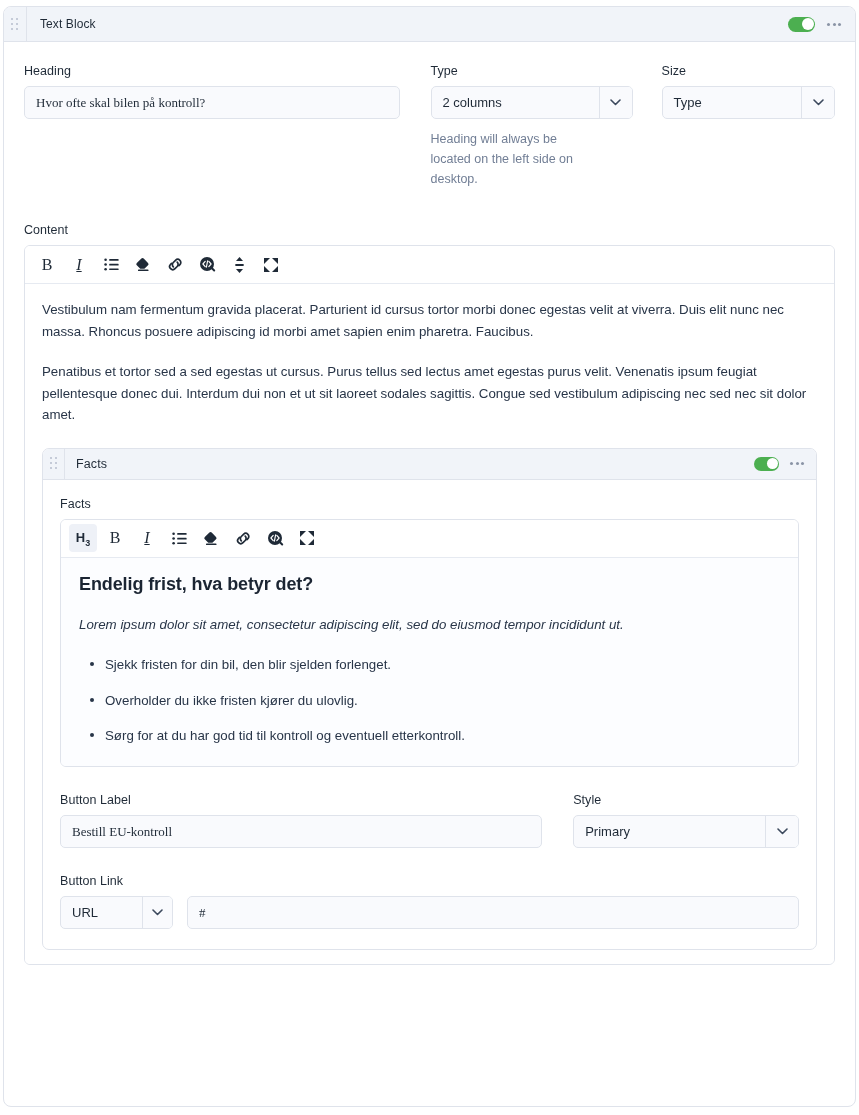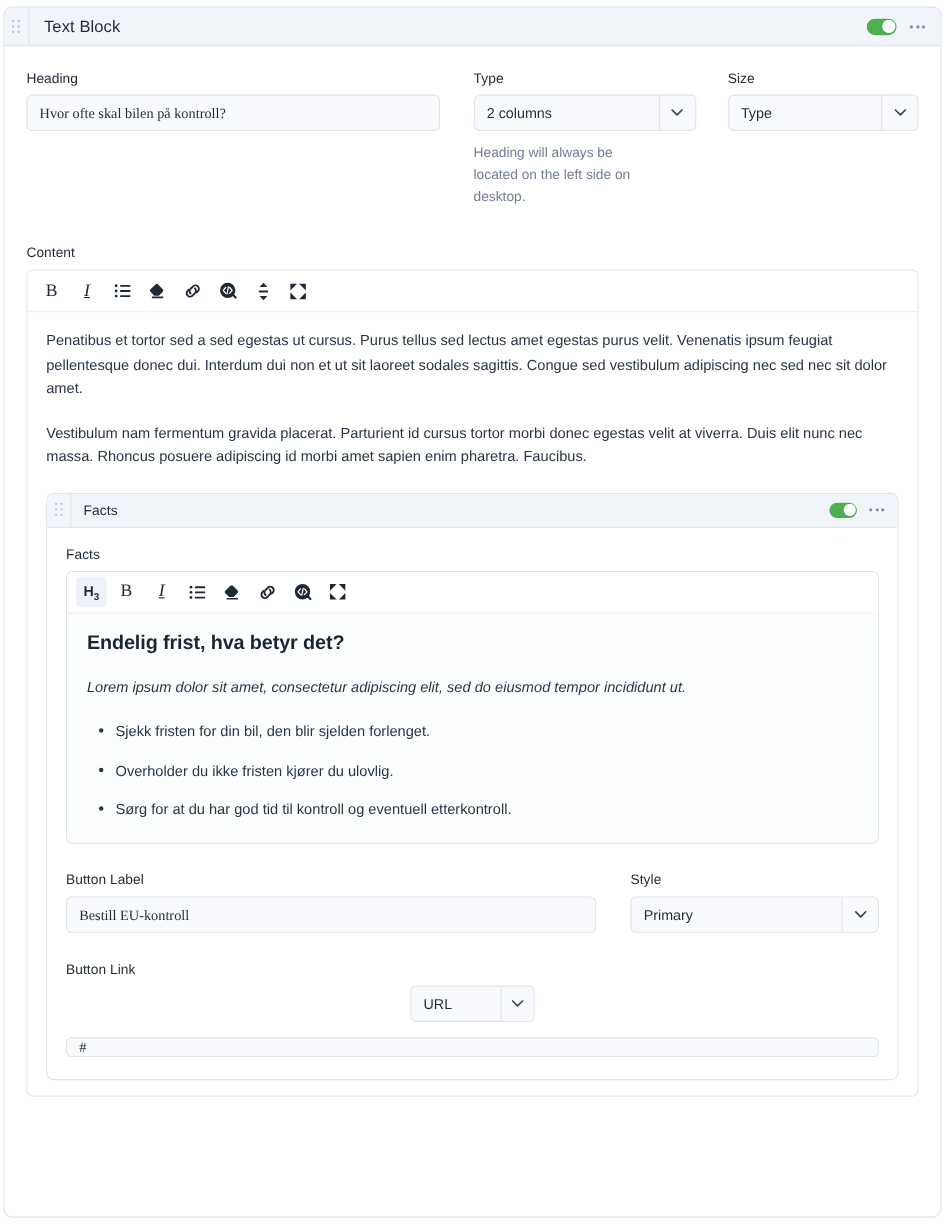--- a/index.html
+++ b/index.html
@@ -36,21 +36,21 @@
     cursor: grab;
   }
   .dots-grid {
     display: grid;
     grid-template-columns: 3px 3px;
     grid-template-rows: 3px 3px 3px;
     gap: 2px;
   }
   .dots-grid i { display: block; width: 2px; height: 2px; background: #b6becd; border-radius: 50%; }
   .block-title {
-    font-size: 15px; color: #1f2a37; font-weight: 400;
+    font-size: 12px; color: #1f2a37; font-weight: 400;
     padding-left: 13px; letter-spacing: .1px; flex: 1;
   }
   .header-right { display: flex; align-items: center; gap: 12px; padding-right: 14px; }
 
   
   .toggle {
     width: 27px; height: 15px; border-radius: 8px;
     background: #4caf50; position: relative; cursor: pointer; flex: none;
   }
   .toggle .knob {
@@ -192,21 +192,21 @@
     content: ""; position: absolute;
     left: -15px; top: 8px;
     width: 4px; height: 4px; border-radius: 50%; background: #283548;
   }
 
   
   .btn-row { display: flex; align-items: flex-start; margin-top: 26px; }
   .btn-label-col { width: 489px; }
   .btn-style-col { width: 229px; margin-left: 31px; }
   .btn-link-section { margin-top: 26px; }
-  .link-row { display: flex; align-items: center; gap: 14px; flex-direction: column; }
+  .link-row { display: flex; align-items: center; gap: 14px; }
   .link-select { width: 113px; flex: none; }
   .link-select .chev { width: 32px; }
   .link-url { flex: 1; }
 </style>
 </head>
 <body>
 
 <div class="block-card">
 
   <div class="block-header">
@@ -321,22 +321,22 @@
             <svg width="16" height="16" viewBox="0 0 16 16" fill="#1f2a37">
               <path d="M1 1h6L1 7z"></path>
                 <path d="M15 1v6L9 1z"></path>
                 <path d="M1 15h6L1 9z"></path>
                 <path d="M15 15V9L9 15z"></path>
             </svg>
           </div>
         </div>
 
         <div class="editor-body">
+          <p>Vestibulum nam fermentum gravida placerat. Parturient id cursus tortor morbi donec egestas velit at viverra. Duis elit nunc nec massa. Rhoncus posuere adipiscing id morbi amet sapien enim pharetra. Faucibus.</p>
           <p>Penatibus et tortor sed a sed egestas ut cursus. Purus tellus sed lectus amet egestas purus velit. Venenatis ipsum feugiat pellentesque donec dui. Interdum dui non et ut sit laoreet sodales sagittis. Congue sed vestibulum adipiscing nec sed nec sit dolor amet.</p>
-          <p>Vestibulum nam fermentum gravida placerat. Parturient id cursus tortor morbi donec egestas velit at viverra. Duis elit nunc nec massa. Rhoncus posuere adipiscing id morbi amet sapien enim pharetra. Faucibus.</p>
 
           <div class="nested-card">
 
             <div class="nested-header">
               <div class="drag-handle">
                 <span class="dots-grid">
                     <i></i>
                     <i></i>
                     <i></i>
                     <i></i>

